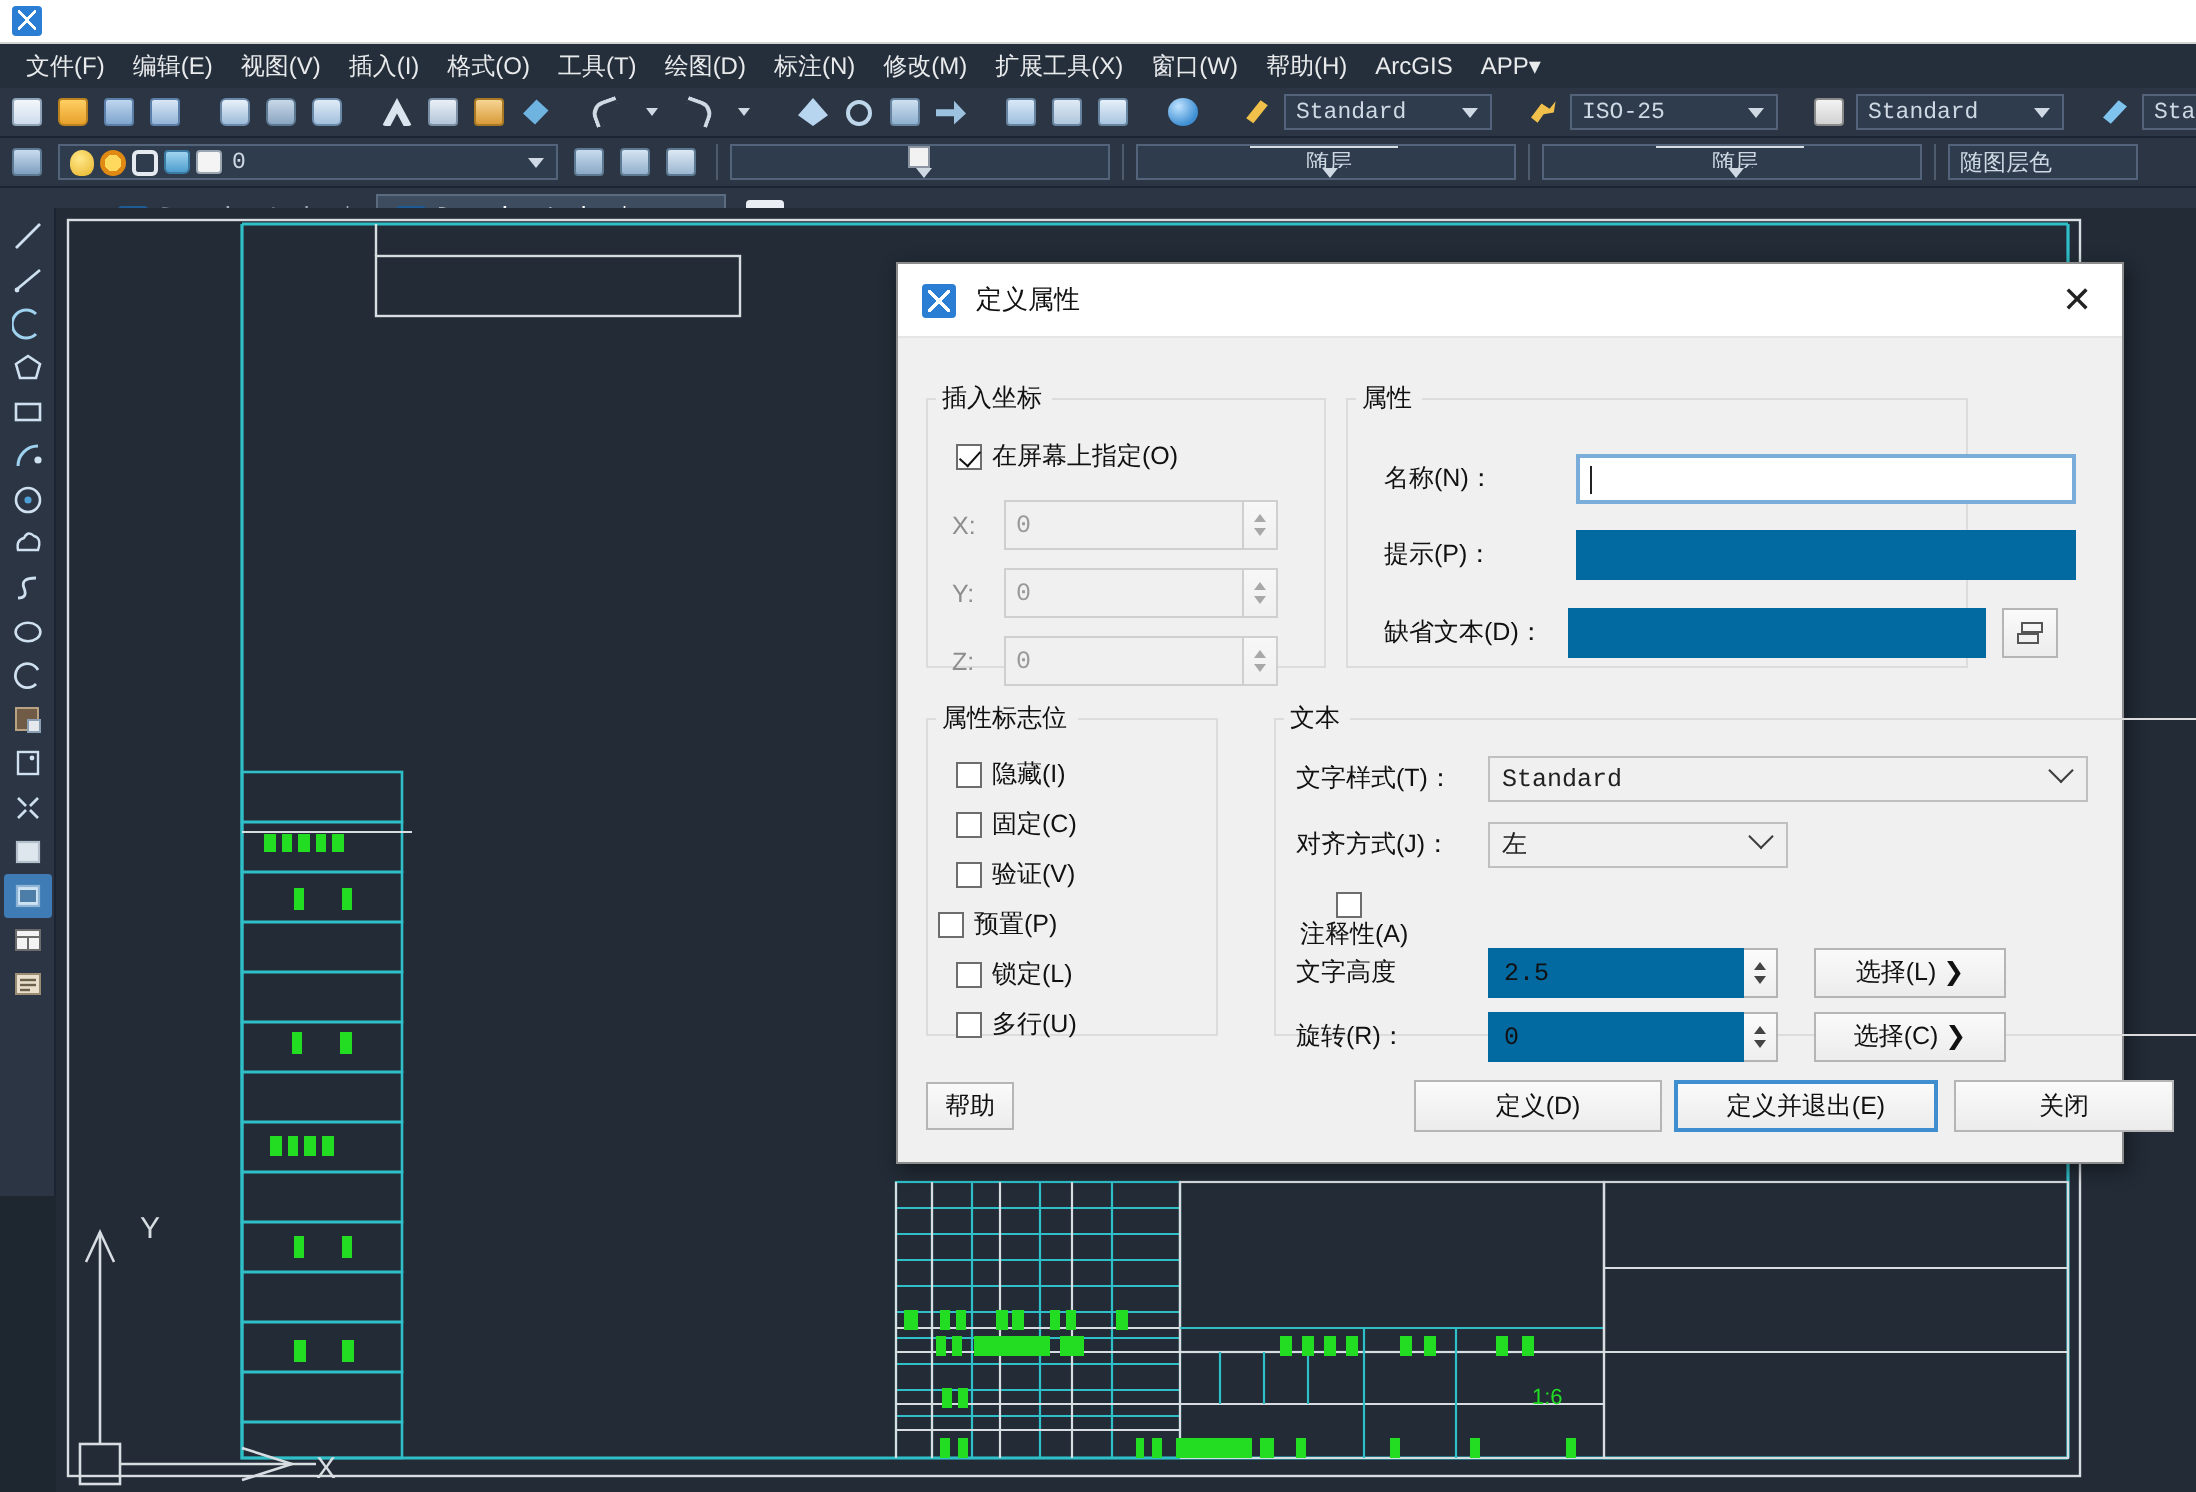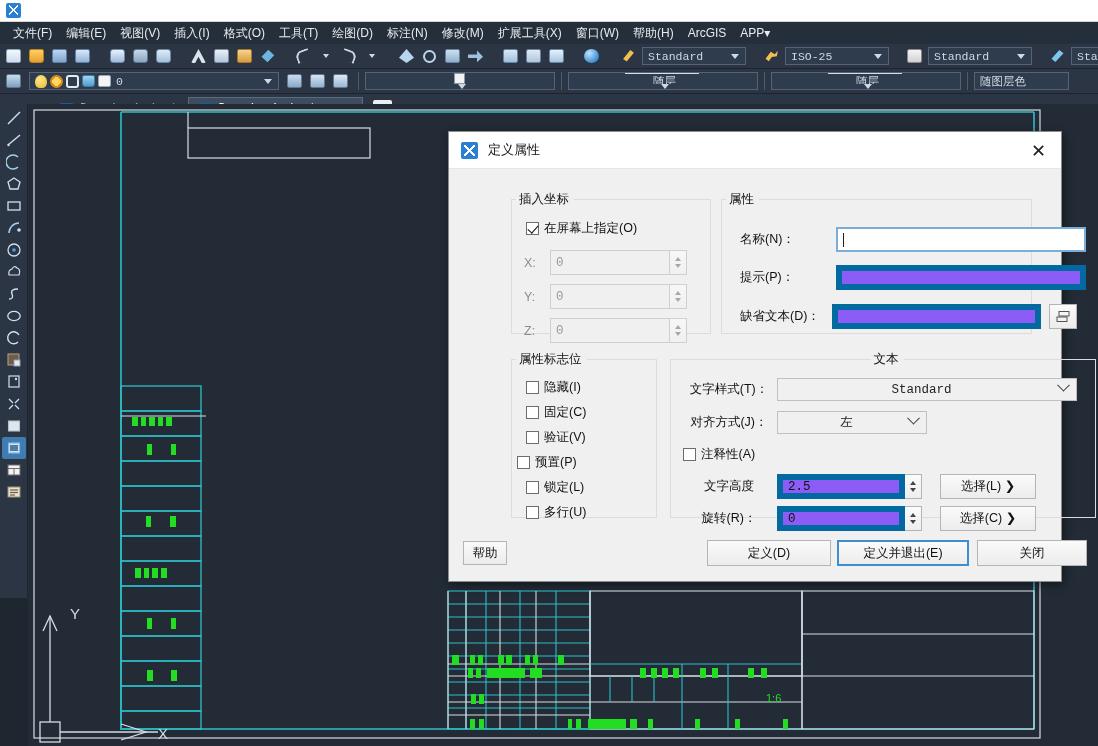--- a/index.html
+++ b/index.html
@@ -188,36 +188,36 @@
   .dlg-title-text { font-size: 13px; color: #111; }
   .dlg-close {
     margin-left: auto; width: 45px; height: 37px;
     display: flex; align-items: center; justify-content: center;
     font-size: 18px; color: #222; font-family: "DejaVu Sans", sans-serif;
   }
   .dlg-body { position: relative; height: 414px; padding: 12px 14px 0 14px; }
 
   fieldset.grp {
     border: 1px solid #dcdcdc; border-radius: 0;
-    position: absolute; padding: 0; margin-left: 48px;
+    position: absolute; padding: 0;
   }
   fieldset.grp > legend { padding: 0 5px 0 3px; font-size: 12.5px; color: #111; margin-left: 4px; }
 
   .g-insert { left: 14px;  top: 22px;  width: 200px; height: 143px; }
   .g-attr   { left: 224px; top: 22px;  width: 311px; height: 143px; }
   .g-flags  { left: 14px;  top: 182px; width: 146px; height: 167px; }
-  .g-text   { left: 173px; top: 182px; width: 426px; height: 167px; text-align: center; }
+  .g-text   { left: 188px; top: 182px; width: 462px; height: 167px; }
 
   .row { display: flex; align-items: center; position: absolute; }
 
   .lbl { color: #111; font-size: 12.5px; white-space: nowrap; }
   .lbl.dis { color: #8d8d8d; }
 
   .tinput {
-    background: #8b5cf6; border: 6px solid #0369a1;
+    background: #0369a1; border: 3px solid #0369a1;
     height: 25px; font-size: 12.5px; padding: 0 5px;
     color: #111; font-family: "Liberation Mono", monospace;
     display: flex; align-items: center;
   }
   .tinput.focused {
     border: 2px solid #7aadd9; background: #fff;
   }
   .tinput.focused::before {
     content: ""; display: inline-block; width: 1px; height: 14px;
     background: #222; margin-right: 1px;
@@ -852,21 +852,21 @@
           <i class="sel-chev"></i>
         </span>
       </div>
       <div class="row" style="left:10px; top:43px;">
         <span class="lbl" style="width:96px">对齐方式(J)：</span>
         <span class="sel-combo" style="width:150px">
           <span class="sv">左</span>
           <i class="sel-chev"></i>
         </span>
       </div>
-      <div class="row" style="left:12px; top:78px;">
+      <div class="row" style="left:12px; top:78px;flex-direction:column;">
         <span class="cbox"></span>
         <span class="lbl">注释性(A)</span>
       </div>
       <div class="row" style="left:10px; top:106px;">
         <span class="lbl" style="width:96px">文字高度</span>
         <span class="tinput" style="width:128px">2.5</span>
         <span class="spin">
             <i class="sp-up"></i>
             <i class="sp-dn"></i>
           </span>

